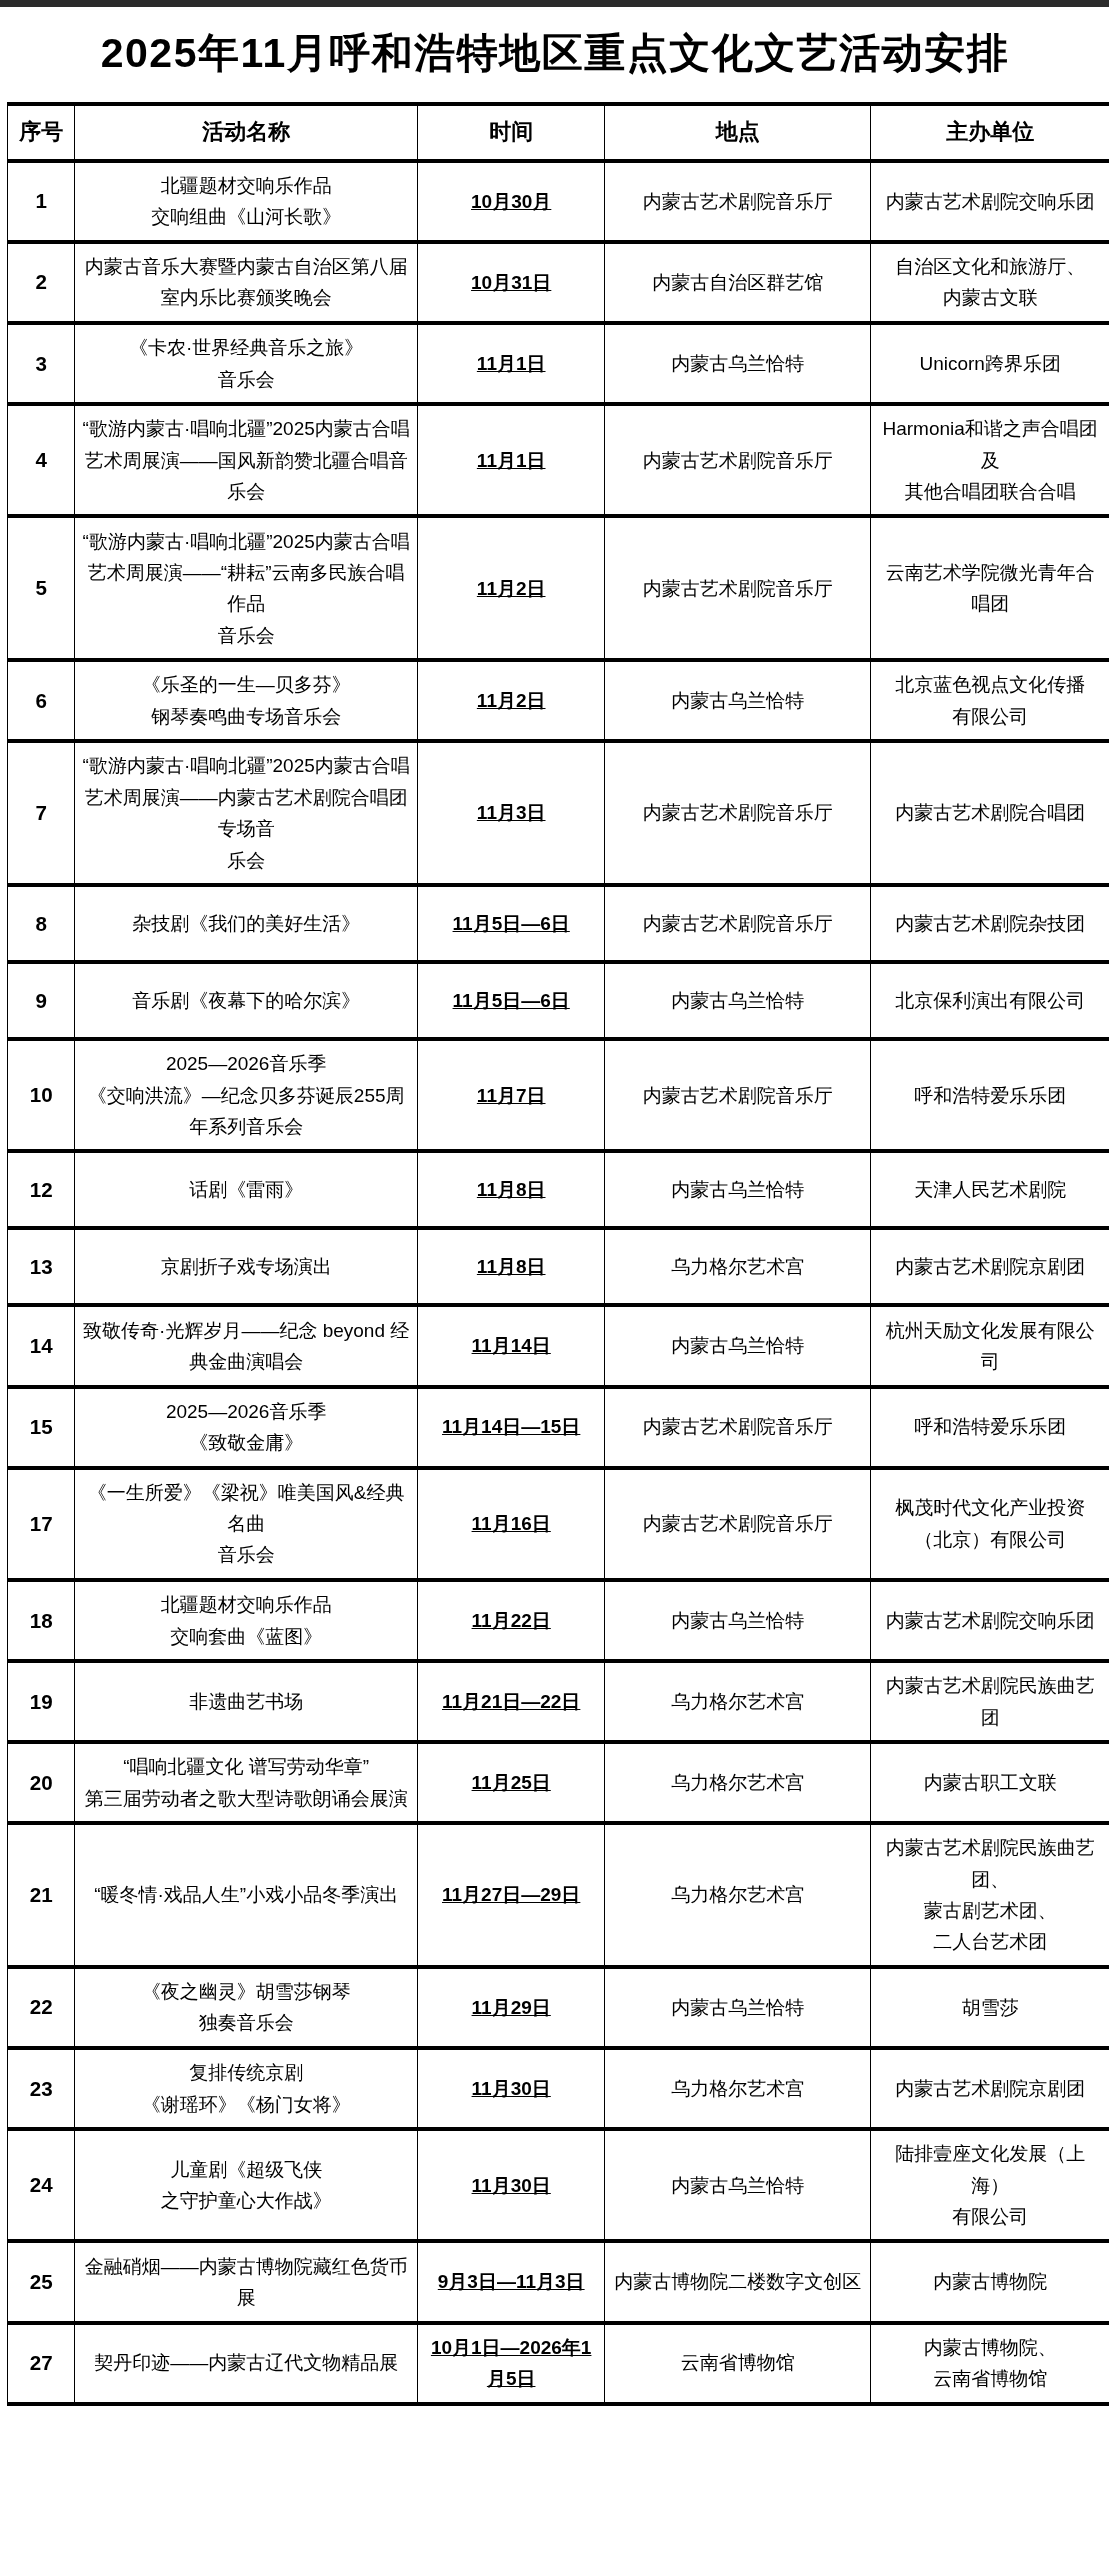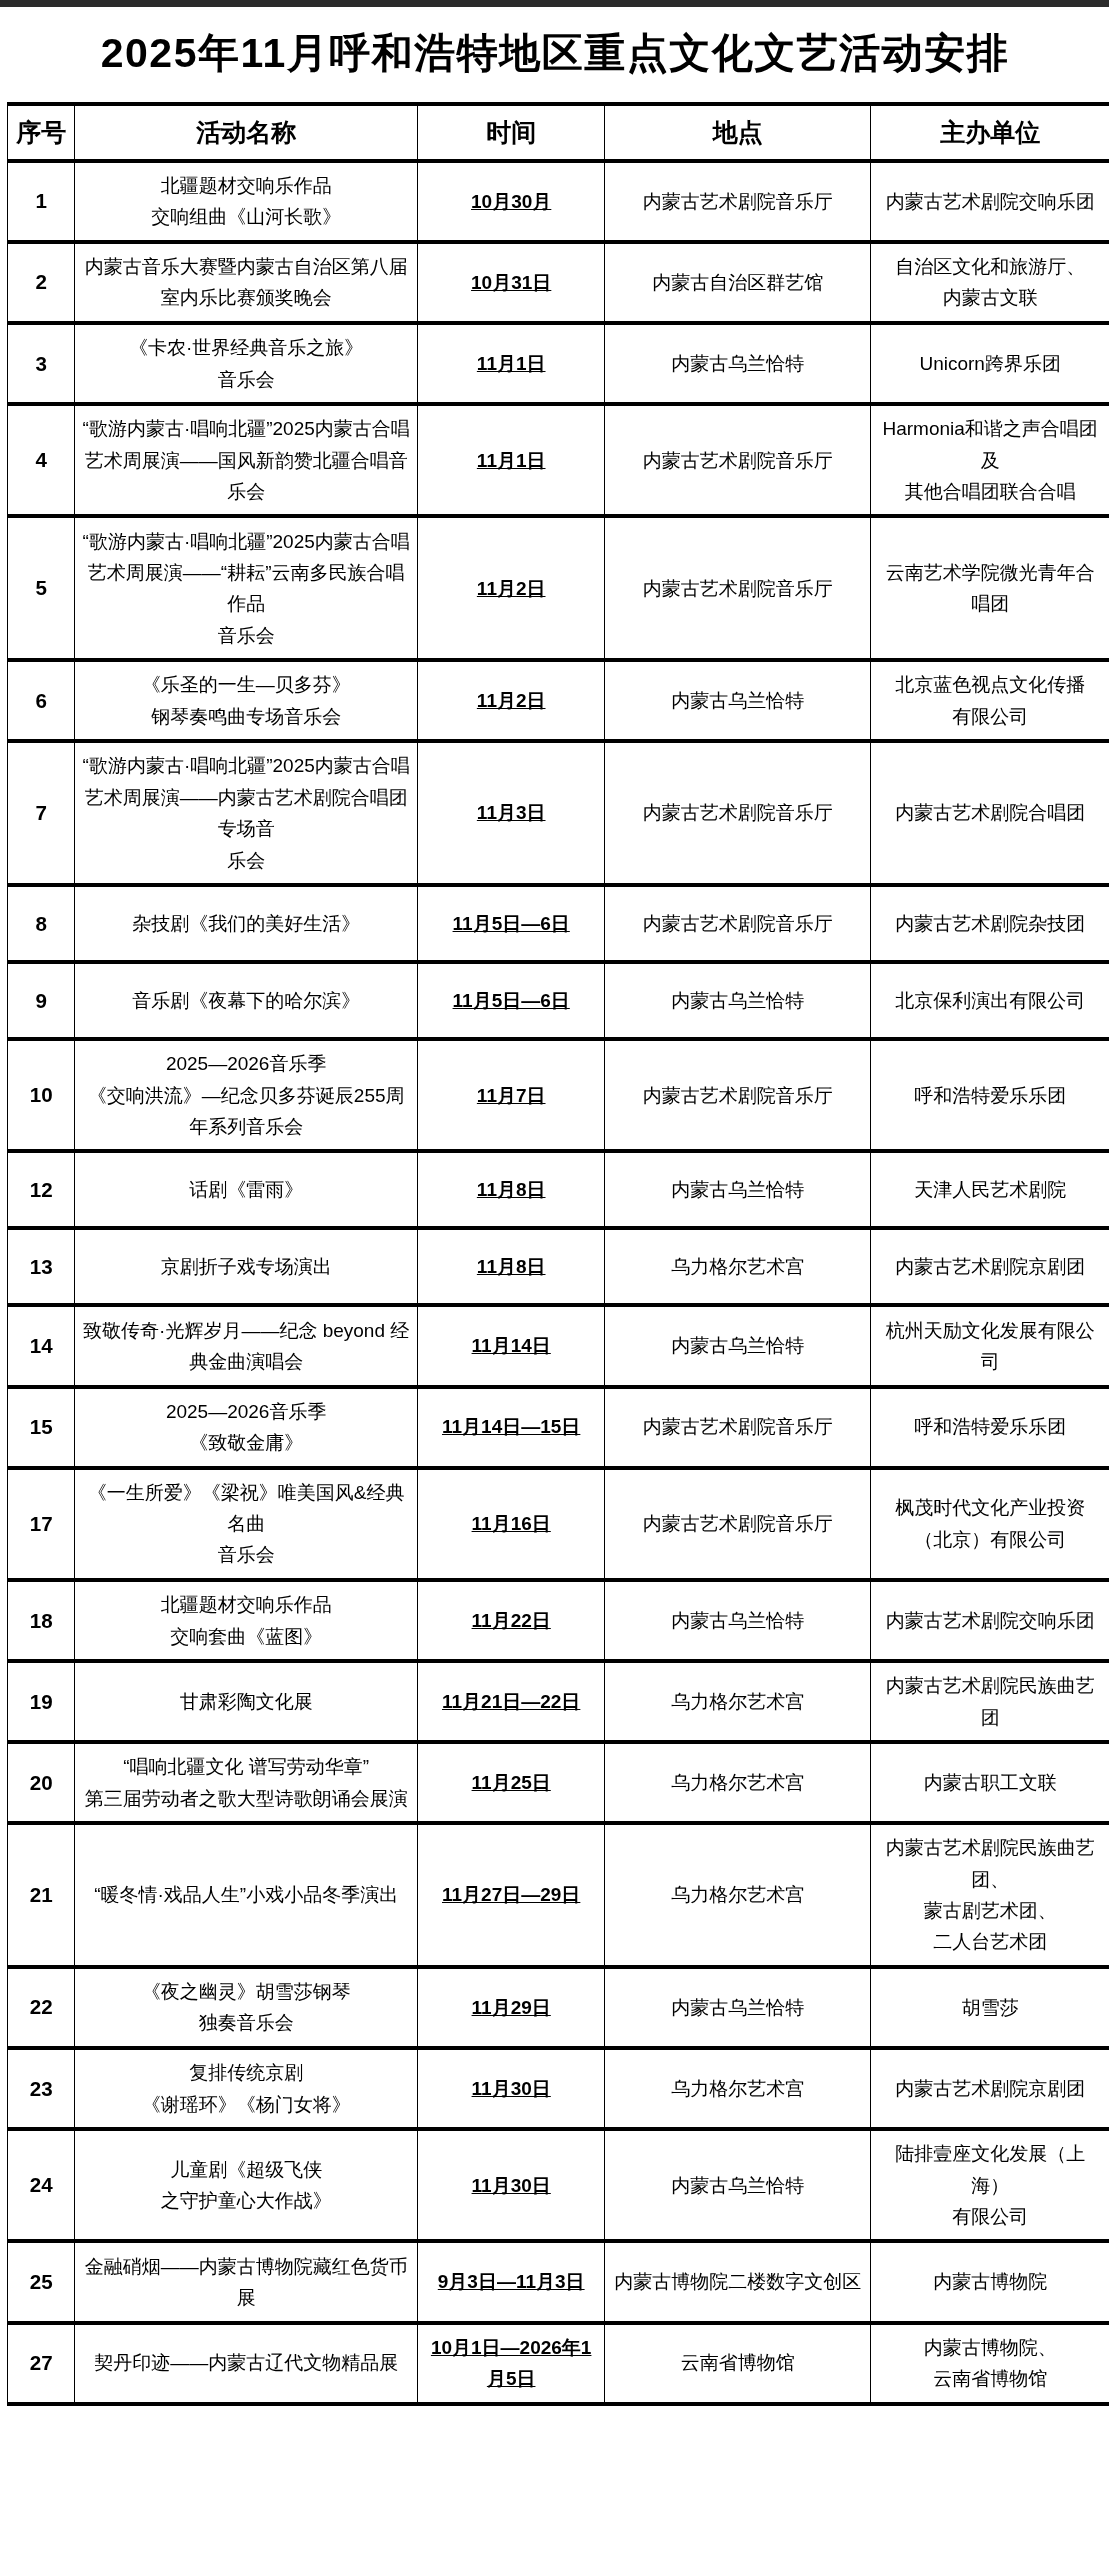--- a/index.html
+++ b/index.html
@@ -17,21 +17,21 @@
     margin-left:7.2px;width:1100px;
   }
   table.sched th,table.sched td{
     border-left:1.5px solid #000;border-right:1.5px solid #000;
     border-top:4.1px solid #000;border-bottom:4.1px solid #000;
     text-align:center;vertical-align:middle;
     padding:7.2px 5.2px;box-sizing:border-box;
     word-break:break-all;
   }
   thead tr{height:57px;}
-  th{font-size:25px;font-weight:bold;}
+  th{font-size:22px;font-weight:bold;}
   tbody tr{height:77px;}
   td{font-size:19px;line-height:1.65;white-space:pre-line;}
   td.c-no{font-weight:bold;font-size:20.6px;}
   td.c-time{font-weight:bold;text-decoration:underline;}
 </style>
 </head>
 <body>
 
 <div class="page">
   <div class="topbar"></div>
@@ -175,21 +175,21 @@
         <tr>
     <td class="c-no">18</td>
     <td class="c-name">北疆题材交响乐作品
 交响套曲《蓝图》</td>
     <td class="c-time">11月22日</td>
     <td class="c-place">内蒙古乌兰恰特</td>
     <td class="c-org">内蒙古艺术剧院交响乐团</td>
   </tr>
         <tr>
     <td class="c-no">19</td>
-    <td class="c-name">甘肃彩陶文化展</td>
+    <td class="c-name">非遗曲艺书场</td>
     <td class="c-time">11月21日—22日</td>
     <td class="c-place">乌力格尔艺术宫</td>
     <td class="c-org">内蒙古艺术剧院民族曲艺团</td>
   </tr>
         <tr>
     <td class="c-no">20</td>
     <td class="c-name">“唱响北疆文化 谱写劳动华章”
 第三届劳动者之歌大型诗歌朗诵会展演</td>
     <td class="c-time">11月25日</td>
     <td class="c-place">乌力格尔艺术宫</td>

